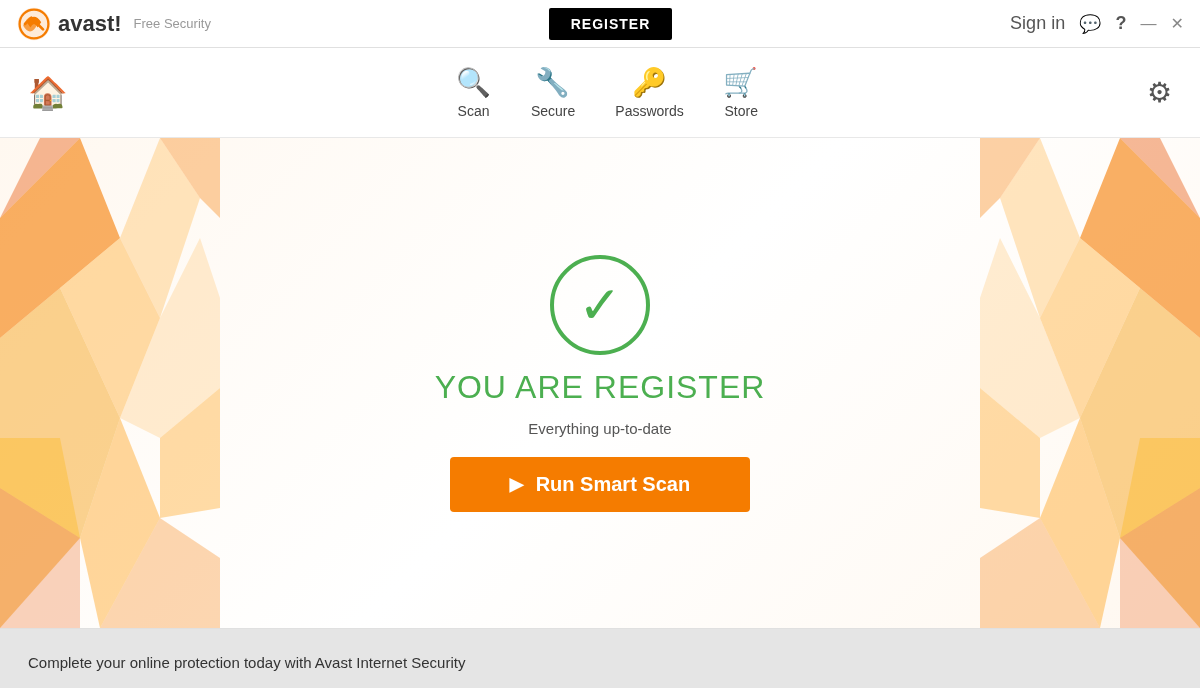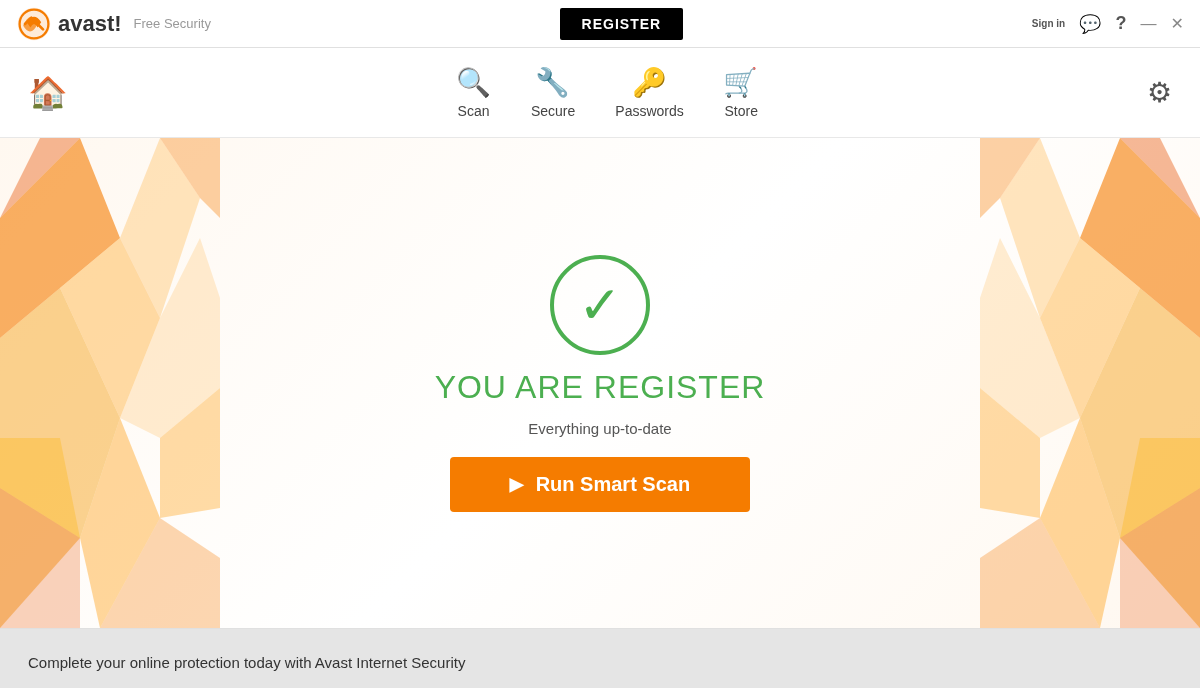--- a/index.html
+++ b/index.html
@@ -210,21 +210,21 @@
           <path d="M8 22 Q14 8 20 14 Q26 20 20 26 Q14 32 8 22Z" fill="#f57c00" opacity="0.7"></path>
           <path d="M12 18 Q20 6 28 18 L24 24 Q20 16 16 24Z" fill="#f57c00"></path>
         </g>
       </svg>
       <span style="font-size:22px;font-weight:bold;color:#333;">avast!</span>
       <span style="font-size:13px;color:#999;margin-left:6px;">Free Security</span>
     </div>
   </div>
   <button class="register-btn">REGISTER</button>
   <div class="titlebar-right">
-    <span style="font-size:10px;color:#555;cursor:pointer;font-weight:bold;">Sign in</span>
+    <span style="font-size:18px;color:#555;cursor:pointer;">Sign in</span>
     <span style="font-size:18px;cursor:pointer;">💬</span>
     <span style="font-size:18px;font-weight:bold;cursor:pointer;">?</span>
     <span class="win-btn">—</span>
     <span class="win-btn">✕</span>
   </div>
 </div>
 
 <div class="navbar">
   <div class="nav-home">🏠</div>
   <div class="nav-items">

